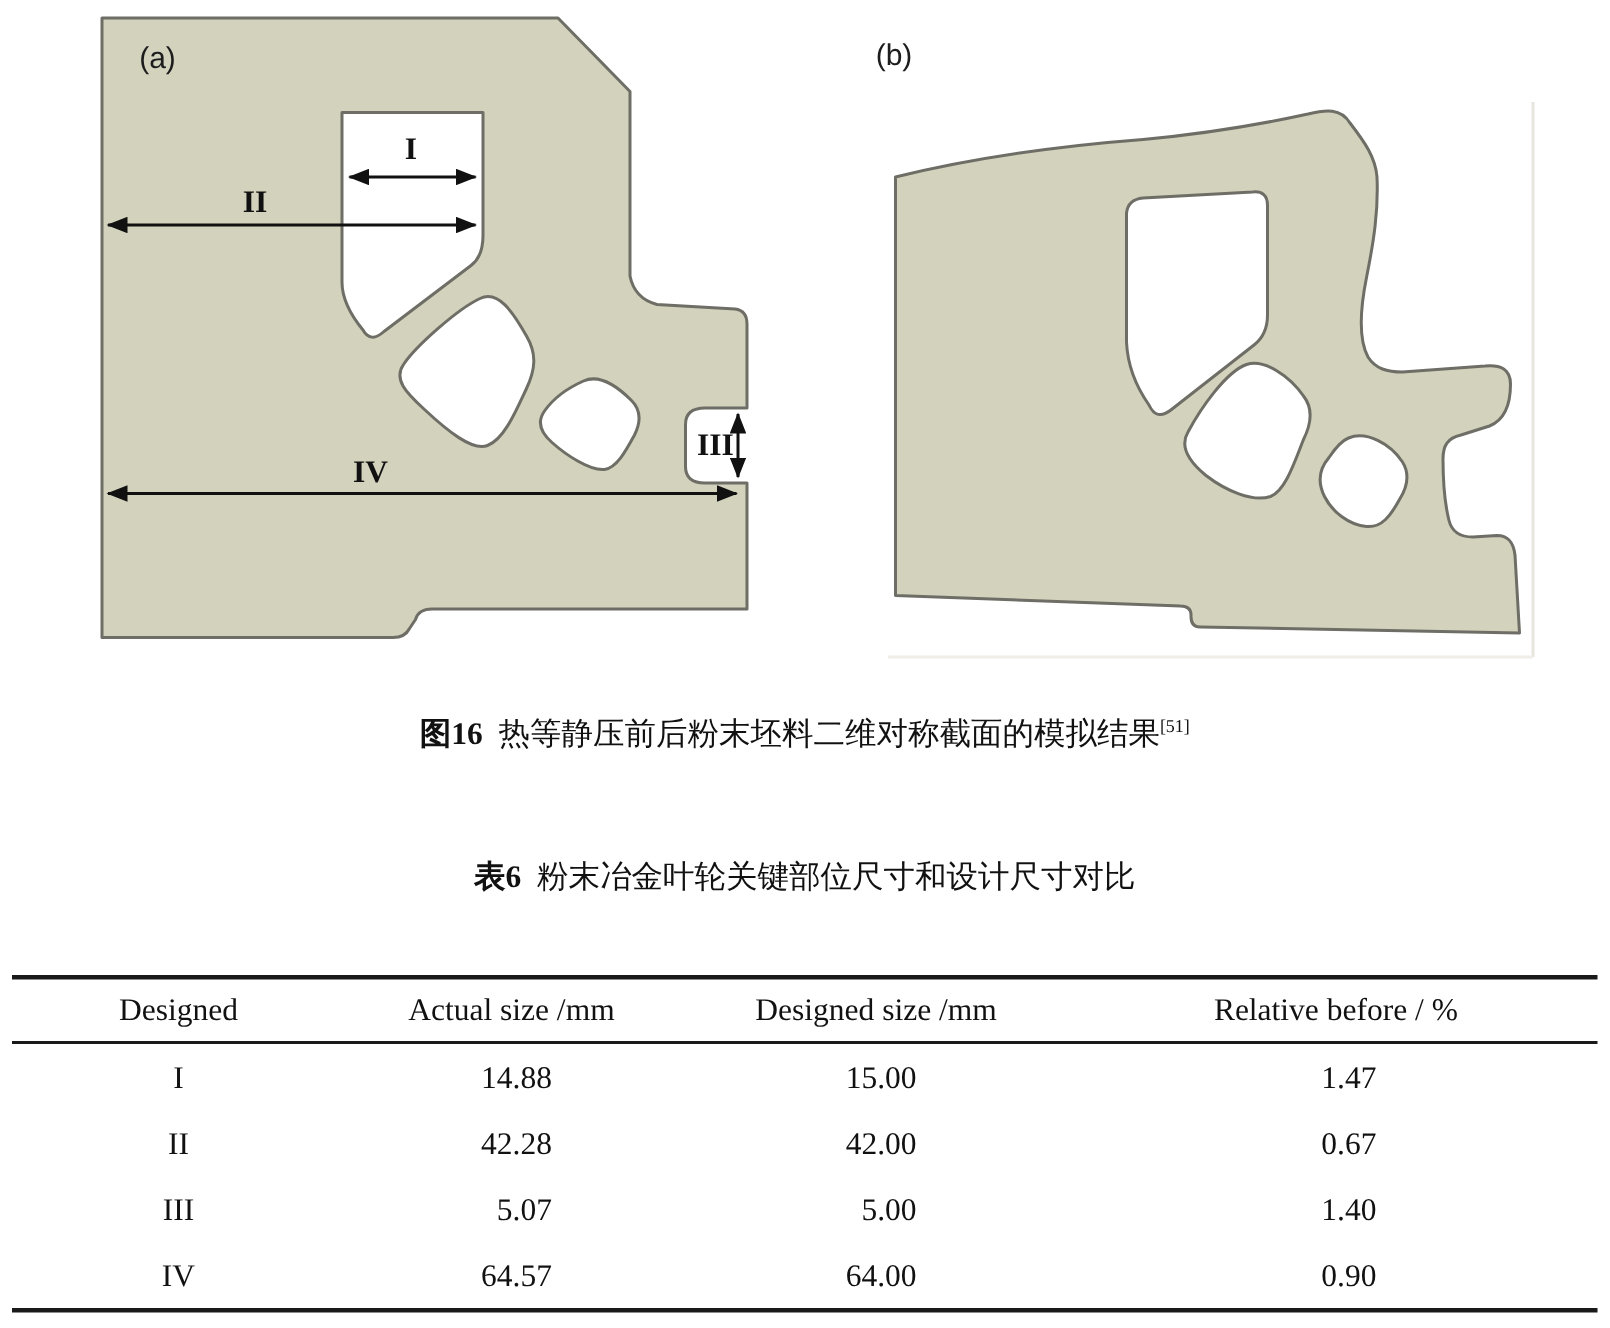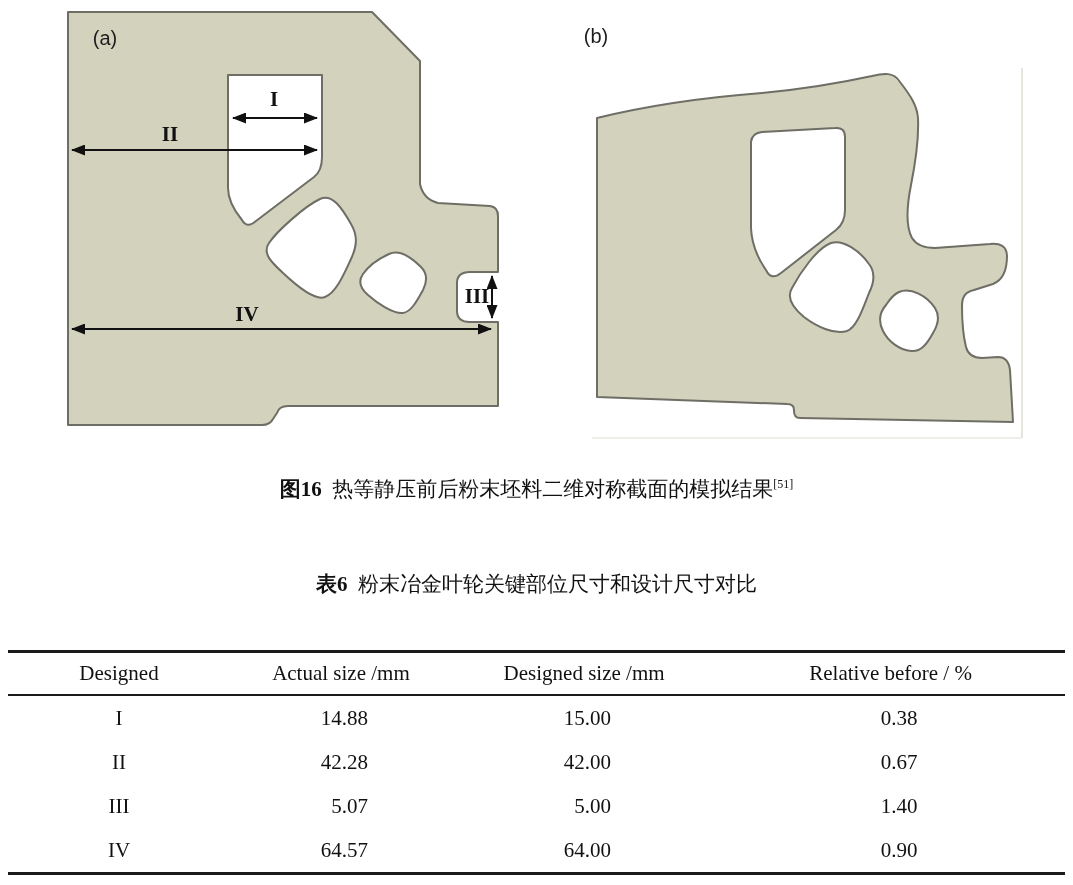--- a/index.html
+++ b/index.html
@@ -151,21 +151,21 @@
         <th>Actual size /mm</th>
         <th>Designed size /mm</th>
         <th>Relative before / %</th>
       </tr>
     </thead>
     <tbody>
       <tr>
         <td>I</td>
         <td><span class="num">14.88</span></td>
         <td><span class="num">15.00</span></td>
-        <td><span class="num">0.38</span></td>
+        <td><span class="num">1.47</span></td>
       </tr>
       <tr>
         <td>II</td>
         <td><span class="num">42.28</span></td>
         <td><span class="num">42.00</span></td>
         <td><span class="num">0.67</span></td>
       </tr>
       <tr>
         <td>III</td>
         <td><span class="num">5.07</span></td>

